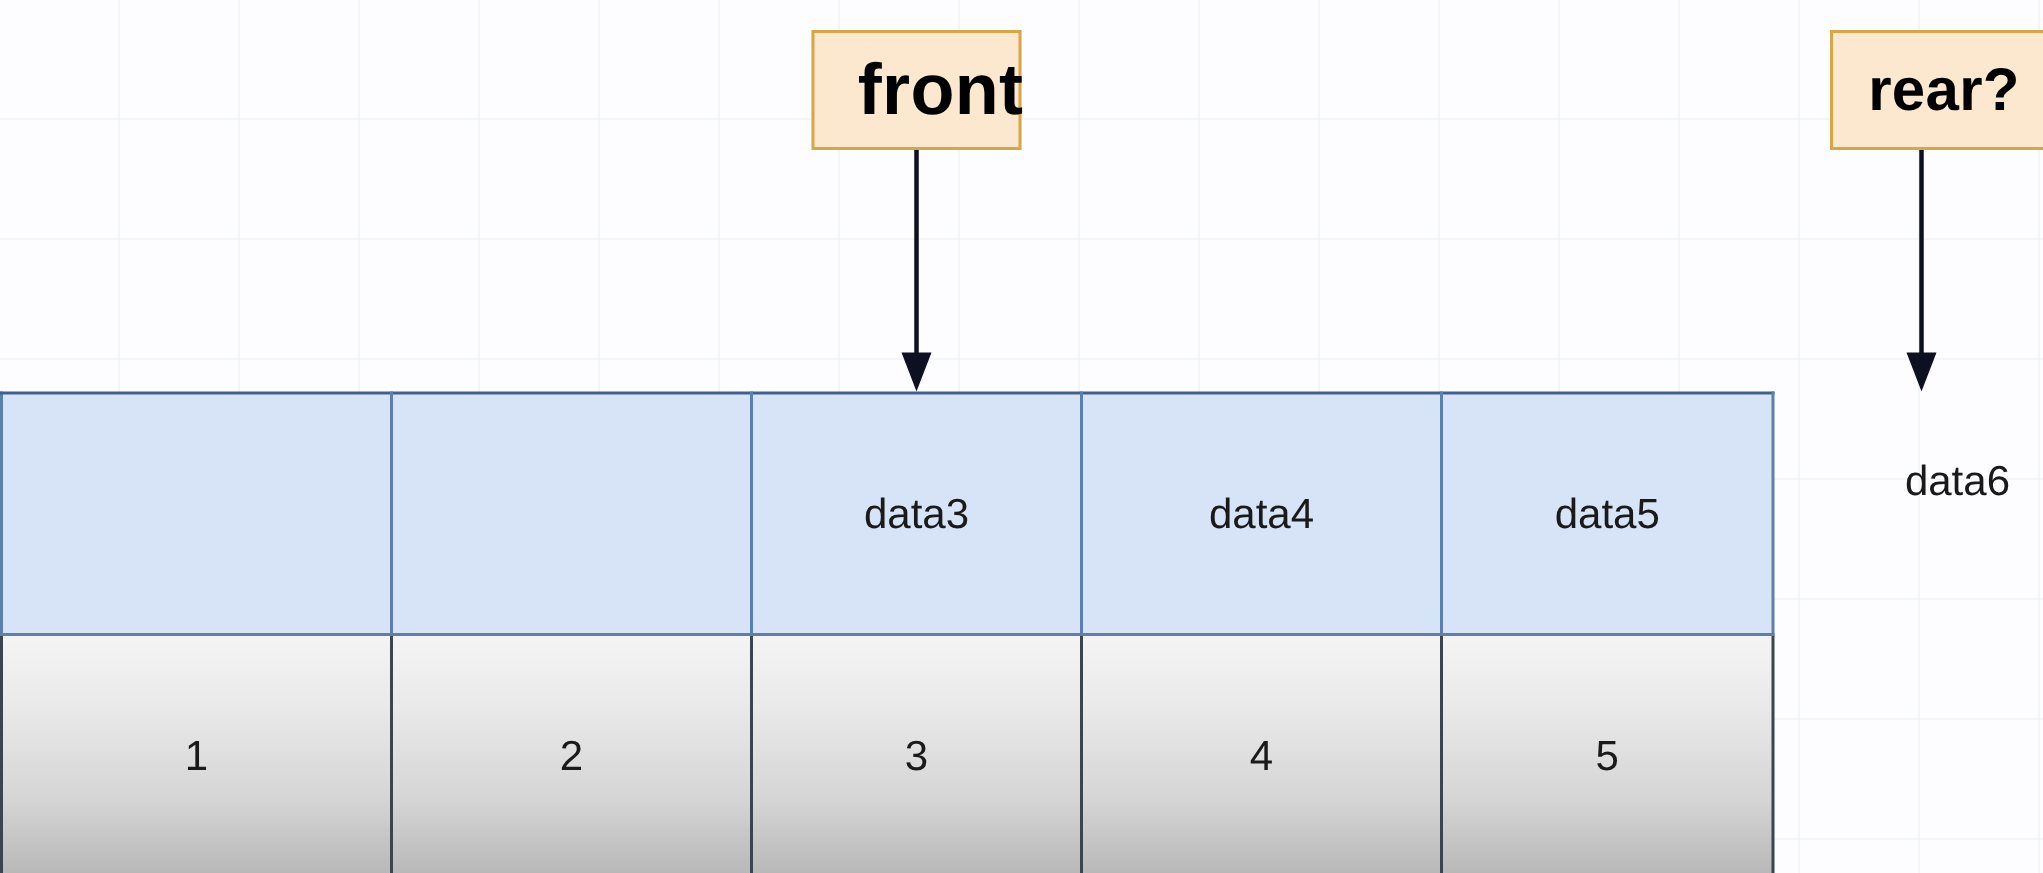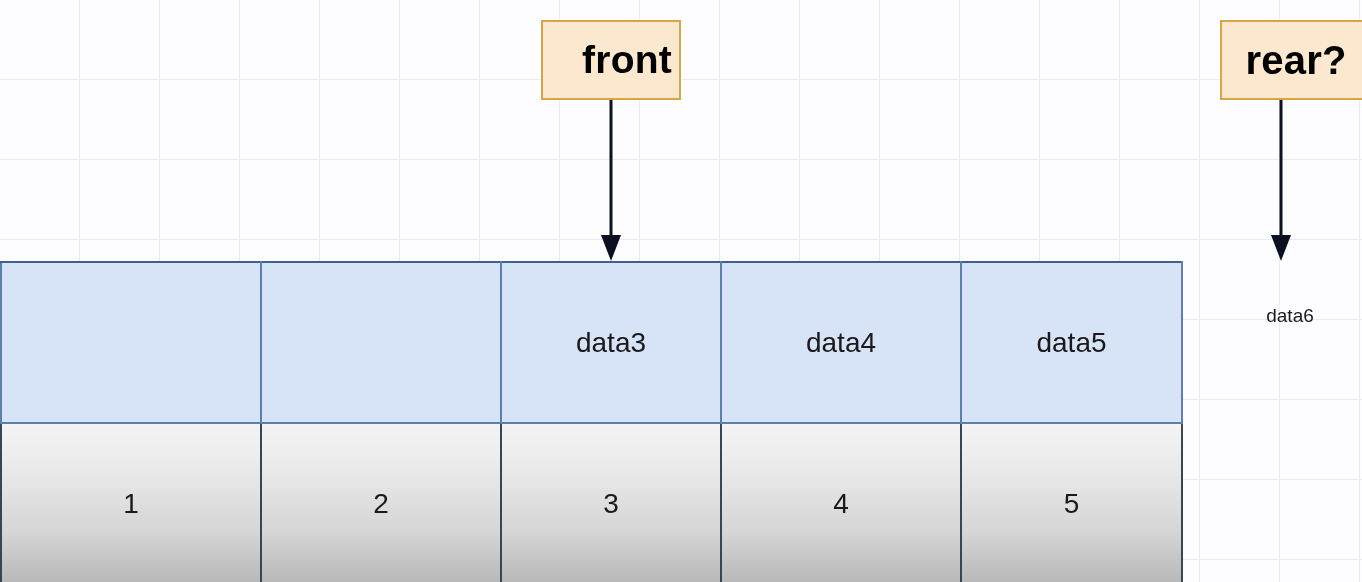--- a/index.html
+++ b/index.html
@@ -34,21 +34,21 @@
     color: #000000;
     font-weight: bold;
     letter-spacing: 0.2px;
   }
 
   #front-box {
     left: 541px;
     top: 20px;
     width: 140px;
     height: 80px;
-    font-size: 39px;
+    font-size: 48px;
     padding-left: 32px;
   }
 
   #rear-box {
     left: 1220px;
     top: 20px;
     width: 152px;   
     height: 80px;
     font-size: 40px;
   }
@@ -99,22 +99,22 @@
 
   
   .data-row td { border-top-width: 2px; }
 
   
   #data6-label {
     position: absolute;
     left: 1240px;
     top: 305px;
     width: 100px;
-    text-align: center;
-    font-size: 19px;
+    text-align: right;
+    font-size: 28px;
     color: #1a1a1a;
     white-space: nowrap;
   }
 </style>
 </head>
 <body>
 
 <div id="canvas">
 
   <div id="front-box" class="ptr-box">front</div>

